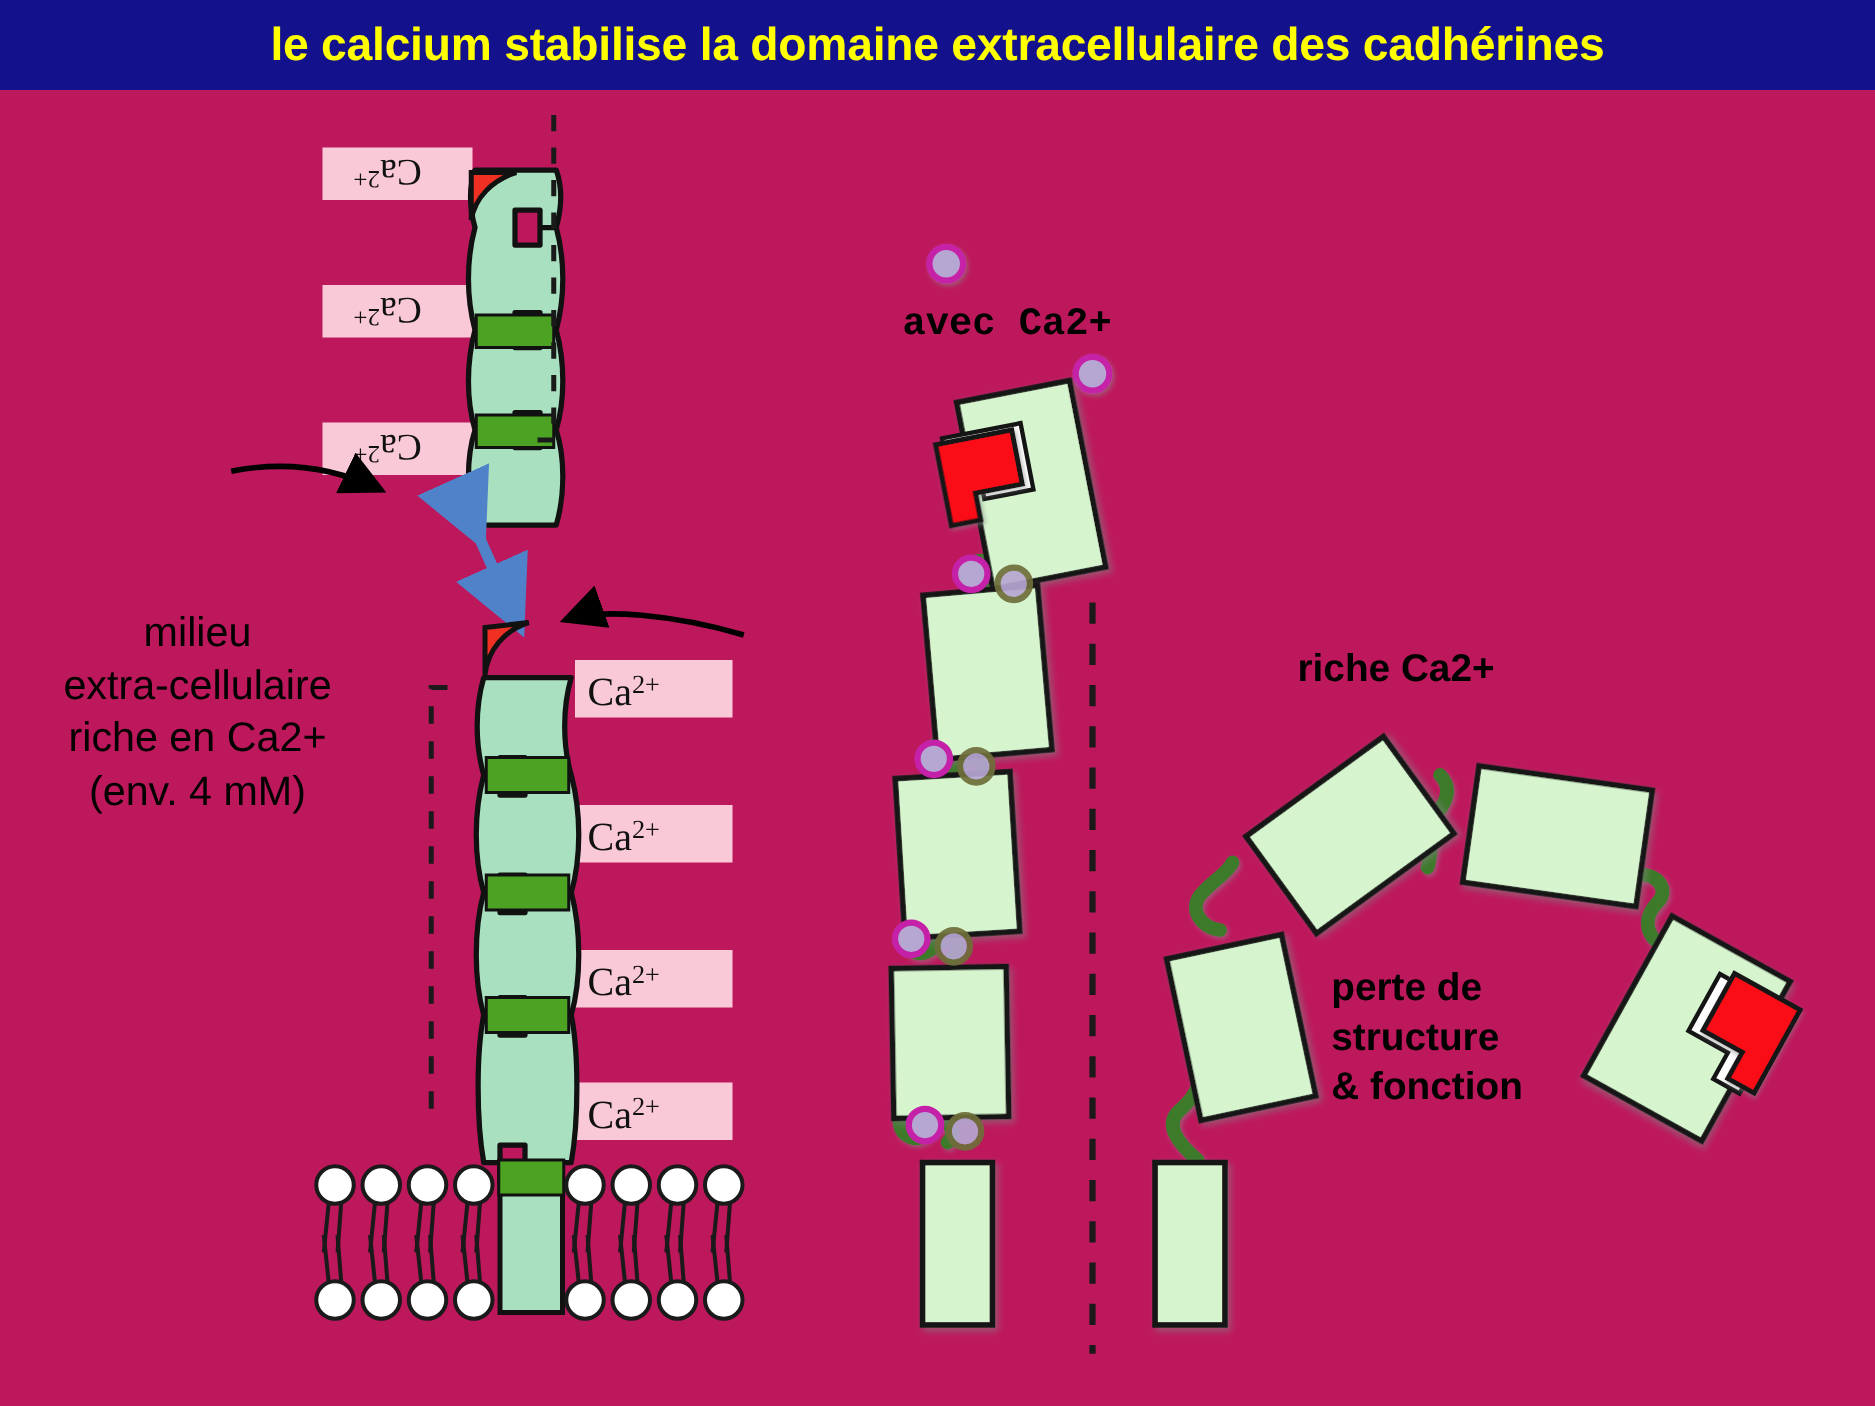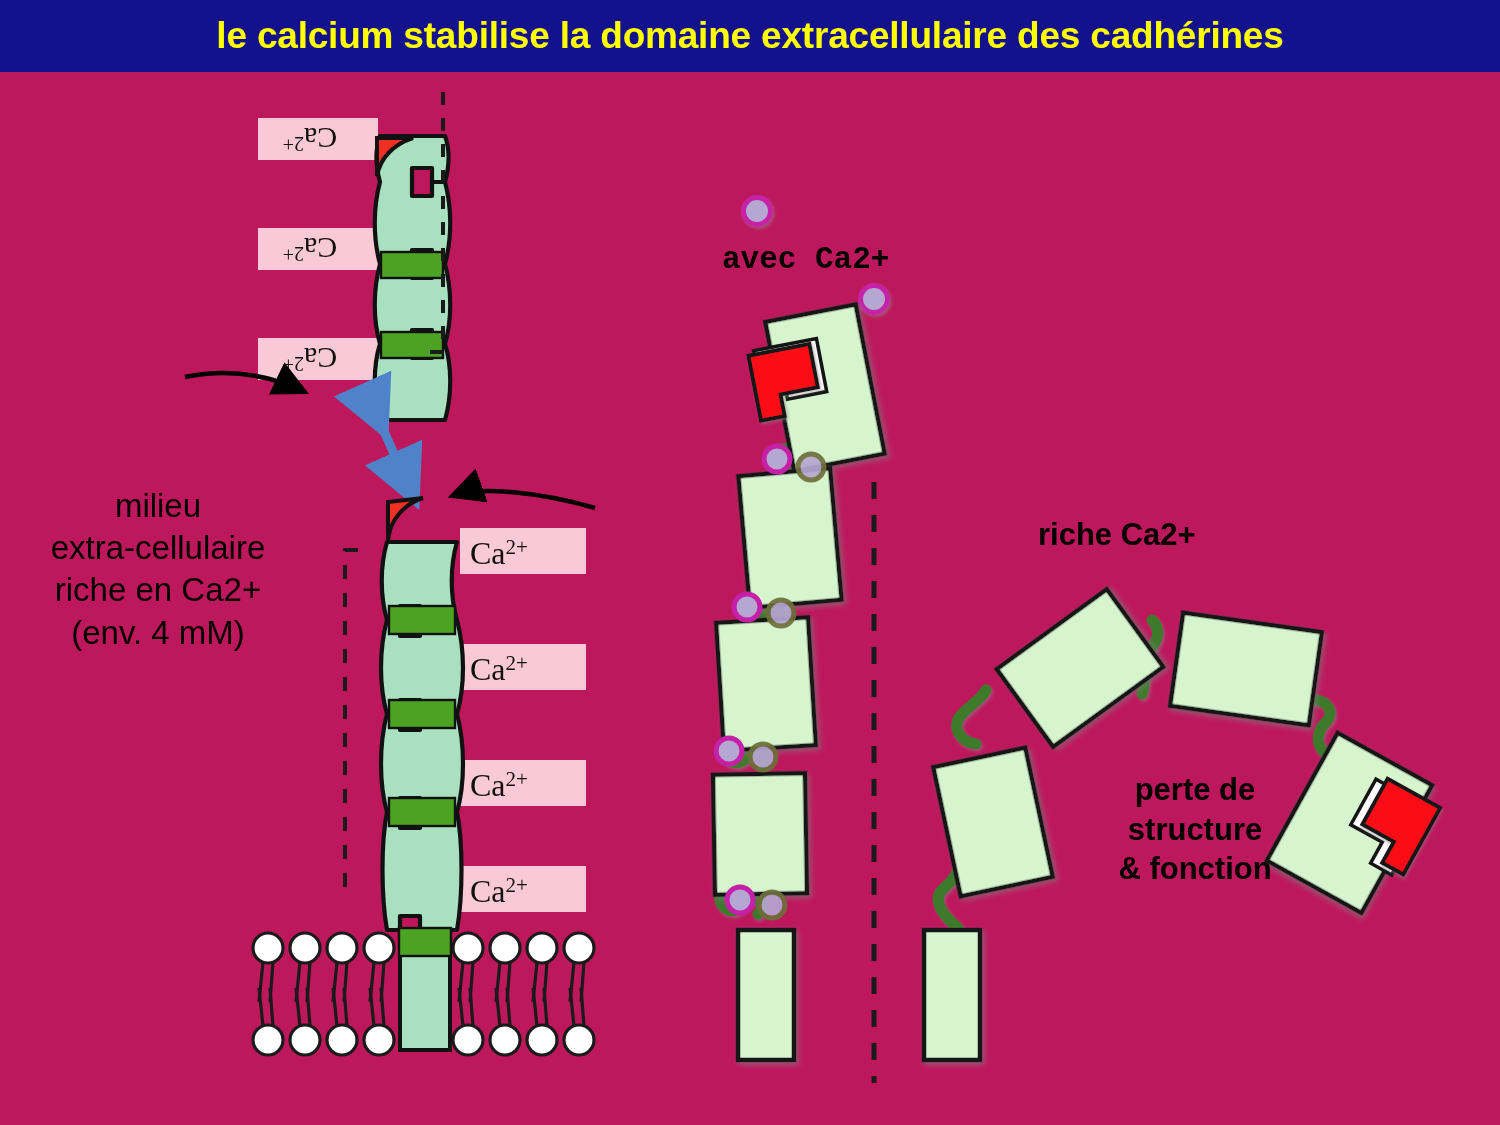--- a/index.html
+++ b/index.html
@@ -22,21 +22,21 @@
     font-family:"Liberation Sans", sans-serif;
   }
 
   
   .txt{position:absolute;color:#000;line-height:1.28;white-space:pre-line;}
 
   #label-milieu{left:8px;top:485px;width:300px;font-size:33px;text-align:center;}
   #label-interaction{left:430px;top:370px;width:230px;font-size:31px;font-weight:bold;text-align:center;}
   #label-avec{left:722px;top:240px;font-size:31px;font-weight:bold;font-family:Liberation Mono, monospace;}
   #label-sans{left:1038px;top:515px;font-size:31px;font-weight:bold;}
-  #label-perte{left:1065px;top:770px;width:260px;font-size:31px;font-weight:bold;text-align:center;}
+  #label-perte{left:1065px;top:770px;width:260px;font-size:31px;font-weight:bold;}
 
   
   svg.layer{position:absolute;left:0;top:0;width:1500px;height:1125px;overflow:visible;}
   .nodrag{pointer-events:none;}
 </style>
 </head>
 <body>
 
 <div id="stage">
 

